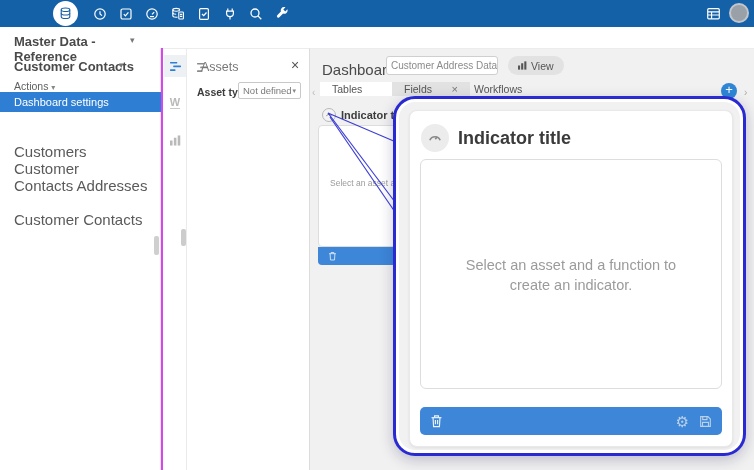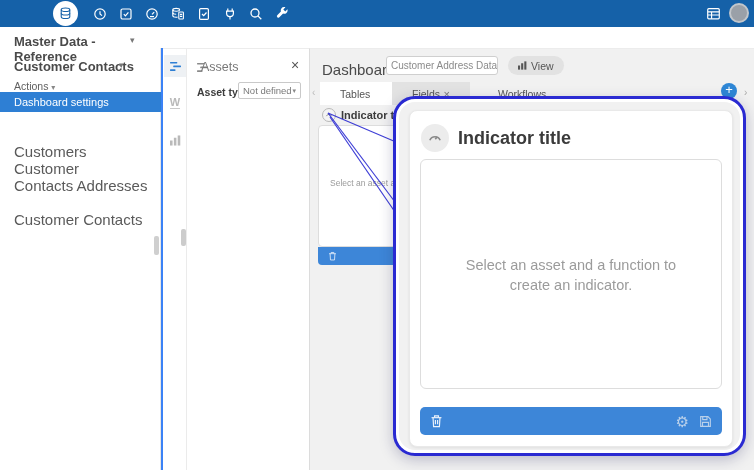--- a/index.html
+++ b/index.html
@@ -1,19 +1,19 @@
 <!DOCTYPE html>
 <html><head>
 <meta charset="utf-8">
 <style>
   * { box-sizing: border-box; margin: 0; padding: 0; }
   html,body { background:#fff; }
   #app {
     position: relative; width: 754px; height: 470px; overflow: hidden;
-    font-family: "Liberation Sans", sans-serif; background: #3b82f6; color:#444;
+    font-family: "Liberation Sans", sans-serif; background: #d946ef; color:#444;
   }
   .abs { position: absolute; }
   svg { display: block; }
 
   
   .topbar { left:0; top:0; width:754px; height:27px; background:#1561a8; }
   .logo-circle { left:53px; top:1px; width:25px; height:25px; background:#fff; border-radius:50%;
     display:flex; align-items:center; justify-content:center; color:#1561a8; }
   .tb-ic { top:6px; width:15px; height:15px; color:#fff; display:flex; align-items:center; justify-content:center; }
   .tb-right-table { left:706px; top:6px; color:#fff; }
@@ -64,25 +64,25 @@
   
   .main { left:310px; top:48px; width:444px; height:422px; background:#f1f1f1; border-top:1px solid #ececec; }
   .dash-label { left:12px; top:12px; font-size:15px; font-weight:400; color:#4a4a4a;text-align:center; }
   .dash-select { left:76px; top:7px; width:112px; height:19px; background:#fff; border:1px solid #cfcfcf;
     border-radius:3px; font-size:10px; color:#8b8b8b; display:flex; align-items:center;
     padding:0 4px; white-space:nowrap; overflow:hidden; }
   .view-pill { left:198px; top:7px; height:19px; background:#e2e2e2; border-radius:10px;
     display:flex; align-items:center; gap:4px; padding:0 10px; font-size:10.5px; color:#555; }
 
   .tab-chev-l { left:2px; top:38px; font-size:10px; color:#bbb; }
-  .tab { top:33px; height:23px; font-size:10.5px; color:#555; display:flex; align-items:center; padding:0 20px; }
+  .tab { top:33px; height:14px; font-size:10.5px; color:#555; display:flex; align-items:center; padding:0 12px; }
   .tab-tables { left:10px; width:72px; background:#fff; }
   .tab-fields { left:82px; width:78px; background:#e2e2e2; }
   .tab-fields .x { margin-left:auto; font-size:11px; color:#777; }
-  .tab-workflows { left:168px; width:74px; }
+  .tab-workflows { left:152px; width:74px; }
   .add-btn { left:411px; top:34px; width:16px; height:16px; border-radius:50%; background:#2e86d5;
     color:#fff; font-size:13px; line-height:14px; text-align:center; }
   .tab-chev-r { left:434px; top:38px; font-size:10px; color:#aaa; }
 
   
   .scard { left:8px; top:58px; width:102px; }
   .scard-circle { position:absolute; left:4px; top:1px; width:14px; height:14px; border-radius:50%;
     background:#f4f4f4; border:1px solid #b8b8b8; display:flex; align-items:center; justify-content:center; color:#8a8a8a; }
   .scard-title { position:absolute; left:23px; top:2px; font-size:11px; font-weight:700; color:#3c3c3c; white-space:nowrap; }
   .scard-body { position:absolute; left:0; top:18px; width:102px; height:122px; background:#fff;

